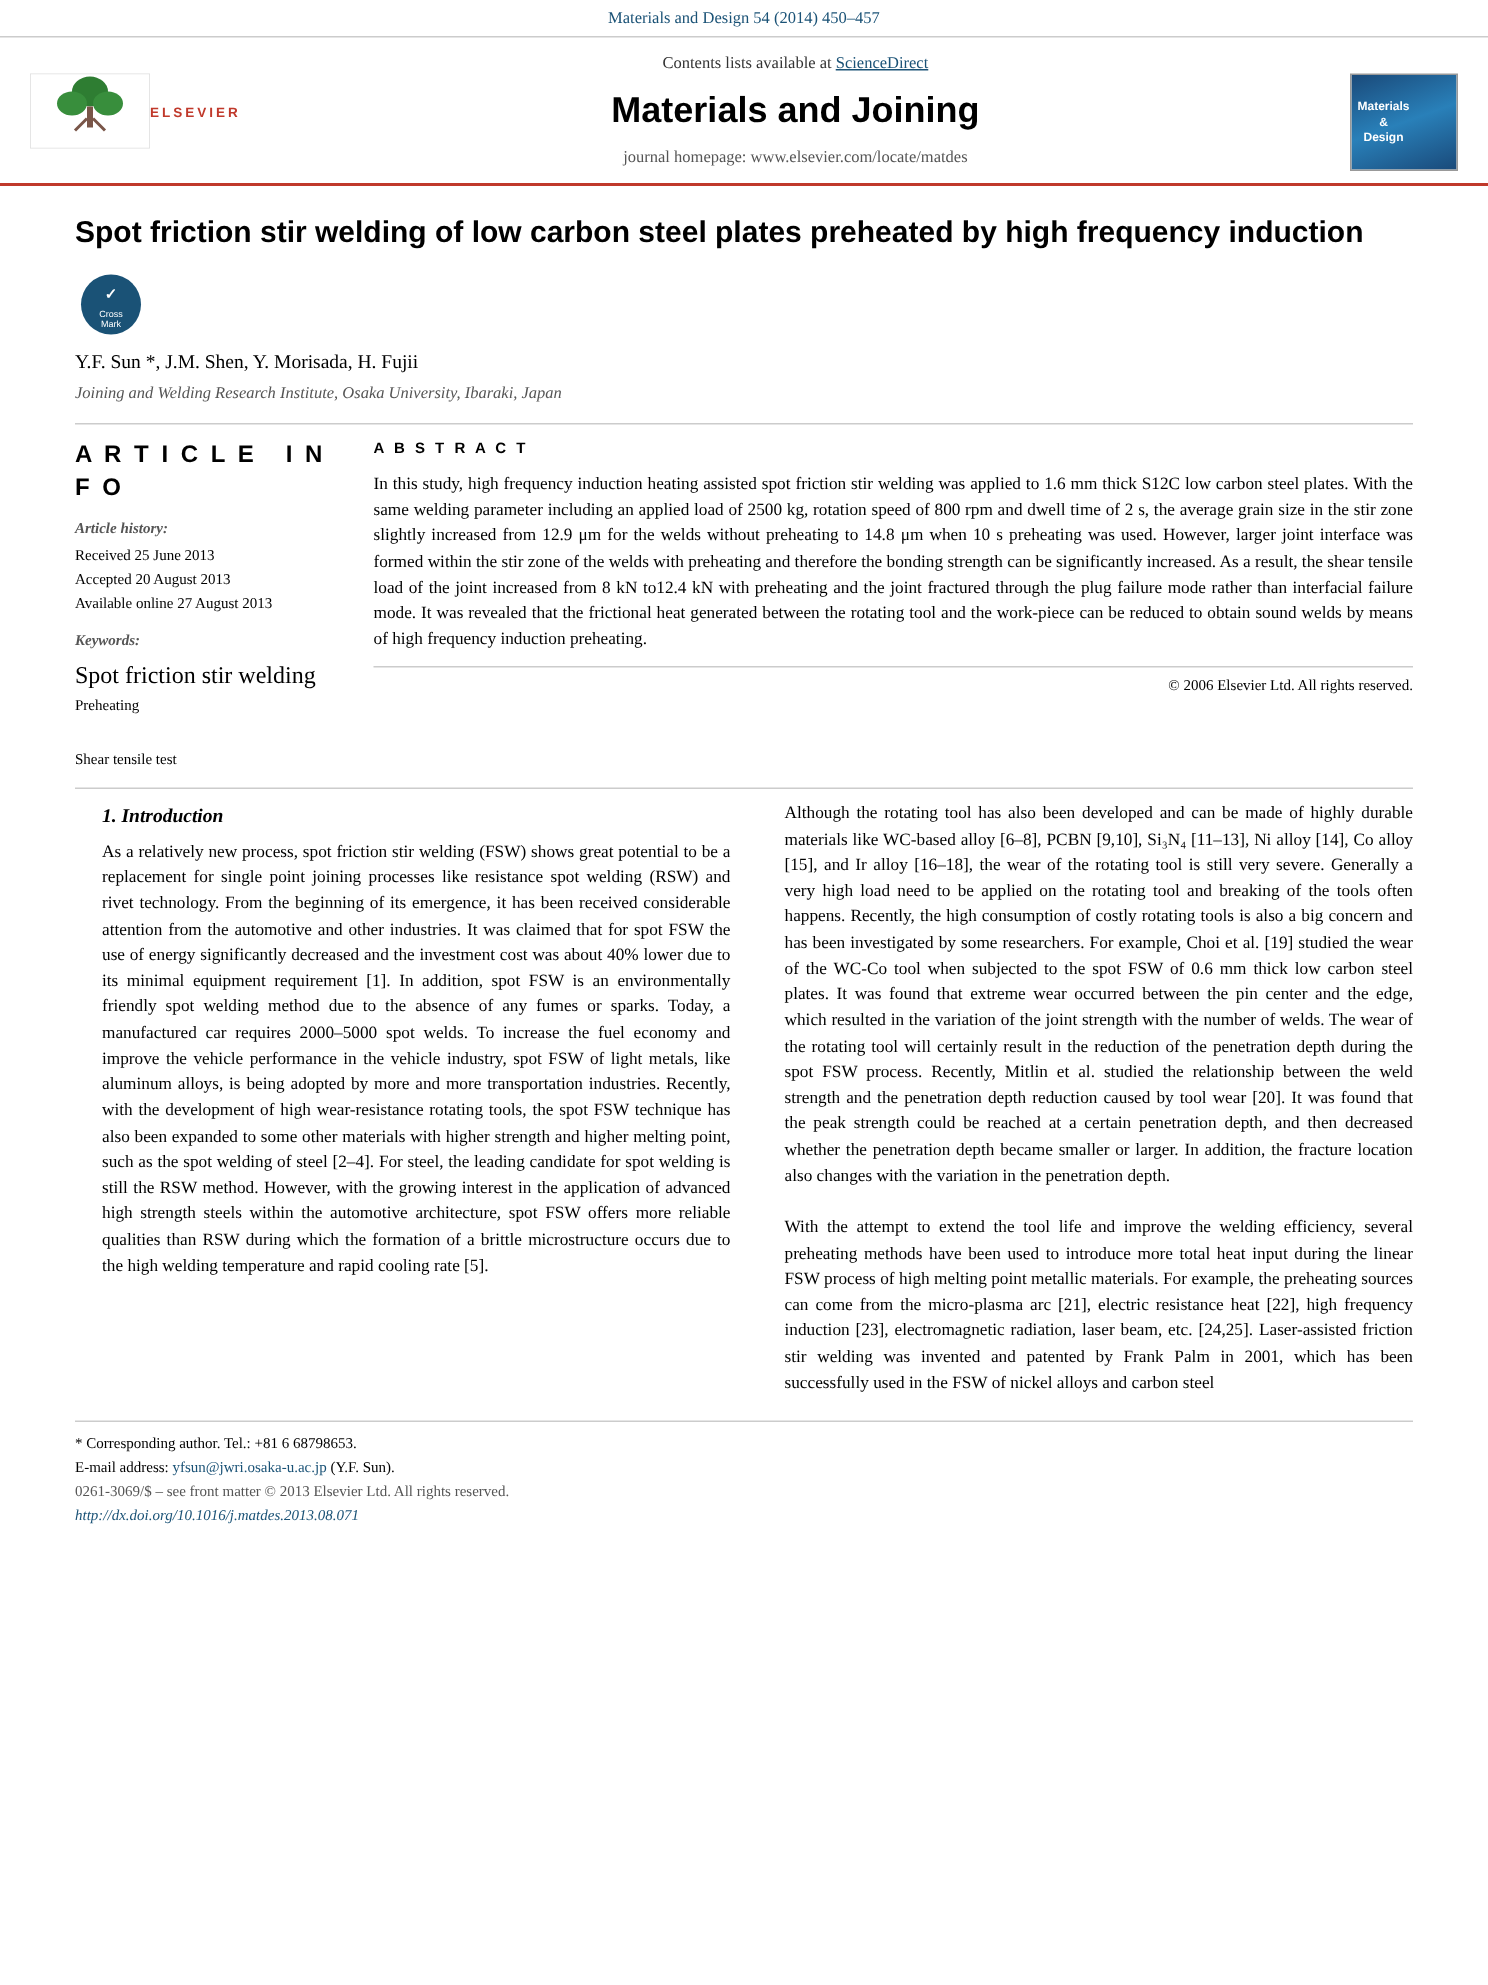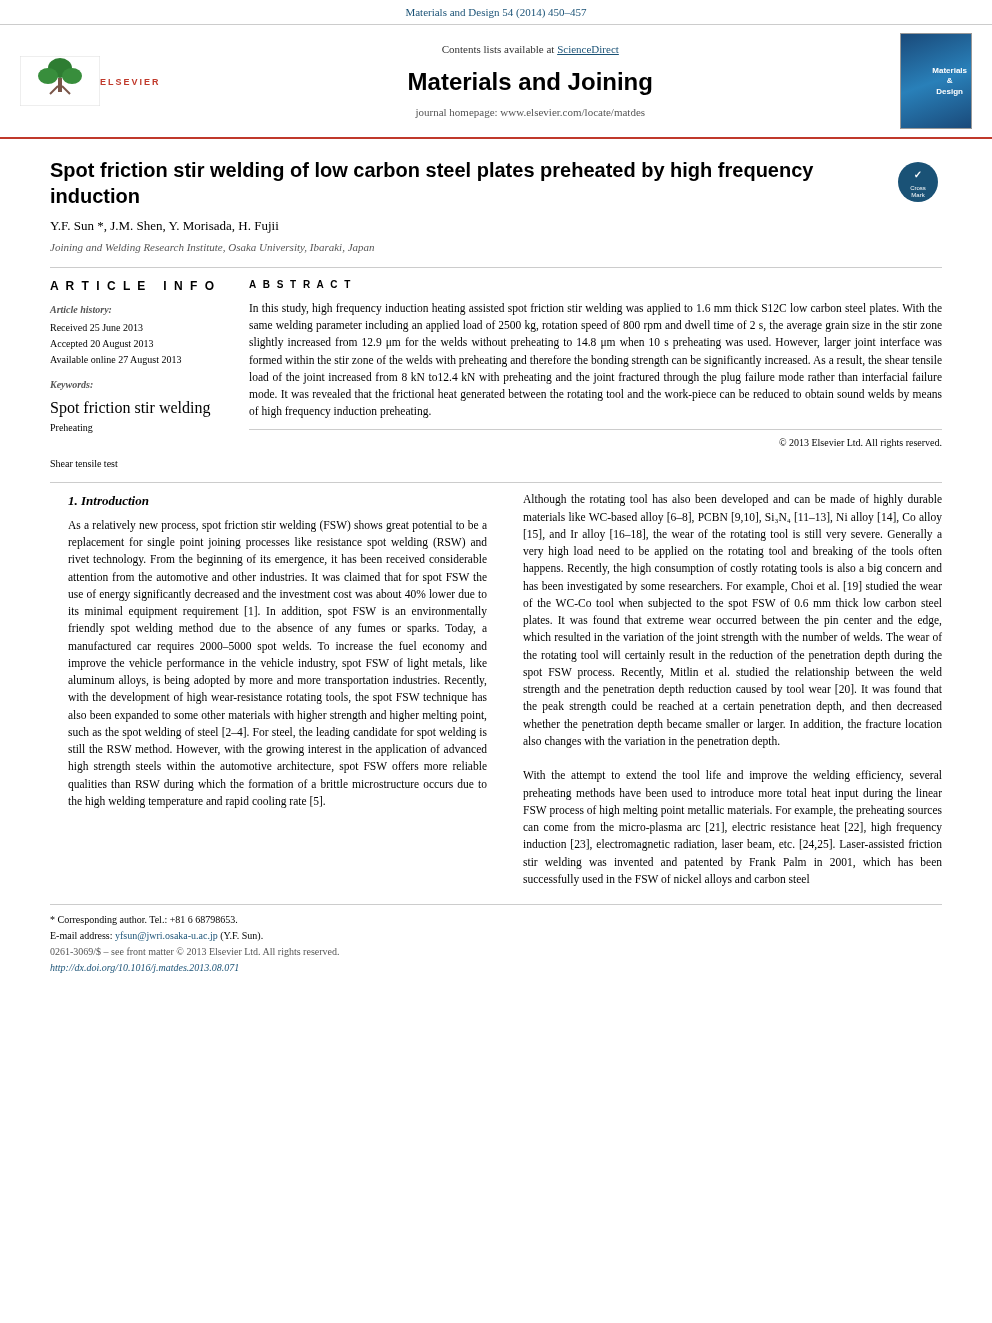--- a/index.html
+++ b/index.html
@@ -40,69 +40,69 @@
   <div style="flex:1; display:flex; flex-direction:column; align-items:center; justify-content:center;">
     <div style="font-size:11px; color:#333; margin-bottom:3px;font-family:Liberation Serif, serif;">
       <span>Contents lists available at</span>
       <a href="#" style="color:#1a5276;">ScienceDirect</a>
     </div>
     <div style="font-size:24px; font-weight:bold; color:#000; font-family:Arial,sans-serif; margin:4px 0;">Materials and Joining</div>
     <div style="font-size:11px; color:#555; margin-top:3px;">journal homepage: www.elsevier.com/locate/matdes</div>
   </div>
 
   <div style="min-width:72px;">
-    <div style="width:72px; height:96px; background:linear-gradient(160deg,#1a4a7a 0%,#2980b9 50%,#1a4a7a 100%); border:1px solid #999; display:flex; flex-direction:column; align-items:flex-end; justify-content:center; color:#fff; text-align:center; padding:4px;">
+    <div style="width:72px; height:65px; background:linear-gradient(160deg,#1a4a7a 0%,#2980b9 50%,#1a4a7a 100%); border:1px solid #999; display:flex; flex-direction:column; align-items:flex-start; justify-content:center; color:#fff; text-align:center; padding:4px;margin-top:16px;">
       <div style="font-size:8px; font-weight:bold; font-family:Arial,sans-serif; line-height:1.3;">Materials<br>&amp;<br>Design</div>
     </div>
   </div>
 </div>
 
 <div style="padding: 18px 50px;">
 
-  <div style="display:flex; align-items:flex-start; gap:10px; margin-bottom:8px;">
+  <div style="display:flex; align-items:flex-start; gap:10px; margin-bottom:8px;flex-direction:column;">
     <div style="flex:1; font-size:20px; font-weight:bold; color:#000; line-height:1.3; font-family:Arial,sans-serif;">Spot friction stir welding of low carbon steel plates preheated by high frequency induction</div>
     <div style="min-width:48px; display:flex; flex-direction:column; align-items:center; justify-content:flex-start; padding-top:4px;">
       <svg width="42" height="42" viewBox="0 0 42 42">
         <circle cx="21" cy="21" r="20" fill="#1a5276"></circle>
         <text x="21" y="17" text-anchor="middle" fill="white" font-size="10" font-family="Arial" font-weight="bold">✓</text>
         <text x="21" y="29" text-anchor="middle" fill="white" font-size="6" font-family="Arial">Cross</text>
         <text x="21" y="36" text-anchor="middle" fill="white" font-size="6" font-family="Arial">Mark</text>
       </svg>
     </div>
   </div>
 
   <div style="font-size:13px; color:#000; margin-bottom:4px;">
     <span>Y.F. Sun *, J.M. Shen, Y. Morisada, H. Fujii</span>
   </div>
   <div style="font-size:11px; color:#555; font-style:italic; margin-bottom:12px;">Joining and Welding Research Institute, Osaka University, Ibaraki, Japan</div>
 
   <div style="display:flex; gap:24px; border-top:1px solid #ccc; padding-top:10px; margin-bottom:10px;">
 
     <div style="width:175px; min-width:175px;">
-      <div style="font-size:12px; letter-spacing:2px; font-weight:bold; color:#000; margin-bottom:8px; font-family:Arial,sans-serif;">A R T I C L E &nbsp; I N F O</div>
+      <div style="font-size:16px; letter-spacing:2px; font-weight:bold; color:#000; margin-bottom:8px; font-family:Arial,sans-serif;">A R T I C L E &nbsp; I N F O</div>
 
       <div style="margin-bottom:10px;">
         <div style="font-size:10px; font-style:italic; color:#555; font-weight:bold; margin-bottom:3px;">Article history:</div>
         <div style="font-size:10px; color:#000; line-height:1.6;">Received 25 June 2013</div>
         <div style="font-size:10px; color:#000; line-height:1.6;">Accepted 20 August 2013</div>
         <div style="font-size:10px; color:#000; line-height:1.6;">Available online 27 August 2013</div>
       </div>
 
       <div>
         <div style="font-size:10px; font-style:italic; color:#555; font-weight:bold; margin-bottom:3px;">Keywords:</div>
         <div style="font-size:16px; color:#000; line-height:1.6;">Spot friction stir welding</div>
         <div style="font-size:10px; color:#000; line-height:1.6;">Preheating</div>
         <div style="font-size:10px; color:#000; line-height:1.6;margin-top:20px;">Shear tensile test</div>
       </div>
     </div>
 
     <div style="flex:1;">
       <div style="font-size:10px; letter-spacing:2px; font-weight:bold; color:#000; margin-bottom:8px; font-family:Arial,sans-serif;">A B S T R A C T</div>
       <div style="font-size:11.5px; color:#000; line-height:1.5; text-align:justify;">In this study, high frequency induction heating assisted spot friction stir welding was applied to 1.6 mm thick S12C low carbon steel plates. With the same welding parameter including an applied load of 2500 kg, rotation speed of 800 rpm and dwell time of 2 s, the average grain size in the stir zone slightly increased from 12.9 μm for the welds without preheating to 14.8 μm when 10 s preheating was used. However, larger joint interface was formed within the stir zone of the welds with preheating and therefore the bonding strength can be significantly increased. As a result, the shear tensile load of the joint increased from 8 kN to12.4 kN with preheating and the joint fractured through the plug failure mode rather than interfacial failure mode. It was revealed that the frictional heat generated between the rotating tool and the work-piece can be reduced to obtain sound welds by means of high frequency induction preheating.</div>
-      <div style="font-size:10px; color:#000; text-align:right; margin-top:8px; padding-top:6px; border-top:1px solid #ccc;">© 2013 Elsevier Ltd. All rights reserved.</div>
+      <div style="font-size:10px; color:#000; text-align:right; margin-top:8px; padding-top:6px; border-top:1px solid #ccc;">© 2006 Elsevier Ltd. All rights reserved.</div>
     </div>
   </div>
 
   <hr style="border:none; border-top:1px solid #ccc; margin:8px 0;">
 
   <div style="display:flex; gap:36px; margin-top:8px;margin-left:18px;">
 
     <div style="flex:1; font-size:11.5px; text-align:justify; line-height:1.5;">
       <div style="font-size:13px; font-weight:bold; margin-bottom:6px; font-style:italic;">
         <span>1. Introduction</span>

